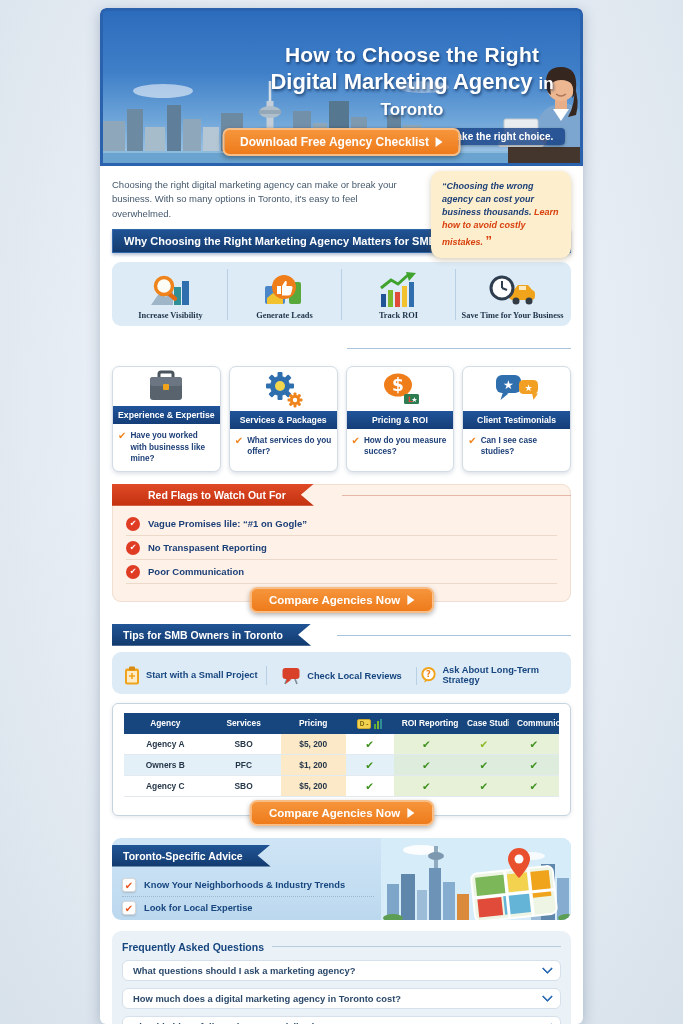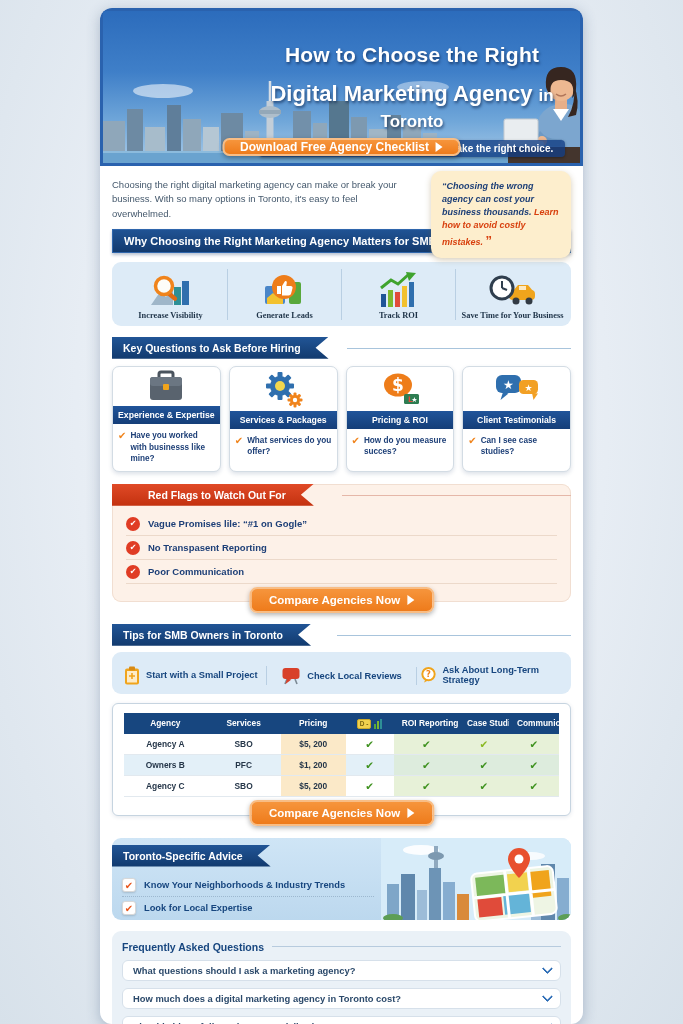--- a/index.html
+++ b/index.html
@@ -4,45 +4,45 @@
 <style>
   * { margin:0; padding:0; box-sizing:border-box; }
   html,body { width:683px; height:1024px; overflow:hidden; }
   body {
     font-family:"Liberation Sans","DejaVu Sans",sans-serif;
     background:radial-gradient(ellipse at 50% 40%, #f6f9fc 0%, #e7edf4 55%, #d7e1ea 100%);
     display:flex; justify-content:center;
   }
   .card {
     width:483px; height:1016px; margin-top:8px; background:#ffffff;
-    border-radius:12px; box-shadow:0 3px 14px rgba(40,70,110,.3);
+    border-radius:6px; box-shadow:0 3px 14px rgba(40,70,110,.3);
     position:relative; overflow:hidden;
   }
   
   .hero {
     height:158px; position:relative; overflow:hidden;
     background:linear-gradient(180deg,#2c6cbc 0%,#3f7fc8 40%,#6fa6d9 72%,#a9cbe8 100%);
     border:3px solid #2a62ae; border-radius:6px 6px 0 0;
   }
   .hero svg.skyline { position:absolute; left:0; bottom:0; }
   .hero .presenter { position:absolute; right:-4px; bottom:0; }
   .hero-titles { position:absolute; left:148px; top:32px; width:322px; text-align:center; color:#fff; }
   .hero-title1 { font-size:21px; font-weight:bold; text-shadow:1px 2px 3px rgba(8,30,70,.65); letter-spacing:.2px; }
-  .hero-title2 { font-size:22px; font-weight:bold; text-shadow:1px 2px 3px rgba(8,30,70,.65); margin-top:14px; }
+  .hero-title2 { font-size:22px; font-weight:bold; text-shadow:1px 2px 3px rgba(8,30,70,.65); margin-top:2px; }
   .hero-title2 .suffix { font-size:17px; }
   .hero-subtitle {
     display:inline-block; margin-top:7px; background:rgba(18,62,132,.78);
     border-radius:4px; padding:3px 12px; font-size:10px; font-weight:bold;
     box-shadow:0 1px 3px rgba(0,0,0,.3);
   }
   .cta {
     position:absolute; left:50%; transform:translateX(-50%); bottom:7px;
     background:linear-gradient(180deg,#f6953c,#ee7b1b);
     border:2px solid #f8bd85; border-radius:7px; color:#fff; font-weight:bold;
-    font-size:12px; padding:0 16px; display:flex; align-items:center; gap:7px;
+    font-size:12px; padding:5px 16px; display:flex; align-items:center; gap:7px;
     box-shadow:0 2px 5px rgba(0,0,0,.35); cursor:pointer; white-space:nowrap;
   }
   .arrow-right { width:0; height:0; border-top:5px solid transparent; border-bottom:5px solid transparent; border-left:7px solid #fff; display:inline-block; }
   
   .intro-wrap { position:relative; padding:12px 12px 0; }
   .intro-text { width:306px; font-size:9.5px; line-height:1.5; color:#44586c; }
   .quote-box {
     position:absolute; right:12px; top:5px; width:140px; z-index:6;
     background:#fdeecd; border-radius:10px; padding:9px 11px 7px;
     font-size:9px; font-weight:bold; font-style:italic; color:#1d3f77; line-height:1.45;
@@ -244,21 +244,20 @@
         <circle cx="40" cy="27" r="3.5" fill="#333b44"></circle>
         <circle cx="13" cy="14" r="11" fill="#ffffff" stroke="#2f3e4e" stroke-width="3"></circle>
         <line x1="13" y1="14" x2="13" y2="7" stroke="#2f3e4e" stroke-width="2"></line>
         <line x1="13" y1="14" x2="18" y2="16" stroke="#2f3e4e" stroke-width="2"></line>
       </svg>
       <div class="benefit-label">Save Time for Your Business</div>
     </div>
   </div>
 
   <div class="ribbon" style="margin-top:11px">
-    <span class="flag">Key Questions to Ask Before Hiring</span>
     <span class="rline" style="left:235px"></span>
   </div>
 
   <div class="cards">
     <div class="qcard">
       <div class="qcard-icon">
         <svg width="40" height="34" viewBox="0 0 40 34">
           <rect x="13" y="2" width="14" height="8" rx="2" fill="none" stroke="#4a545e" stroke-width="3"></rect>
           <rect x="4" y="7" width="32" height="23" rx="3" fill="#59636e"></rect>
           <rect x="4" y="7" width="32" height="9" rx="3" fill="#6b7682"></rect>

